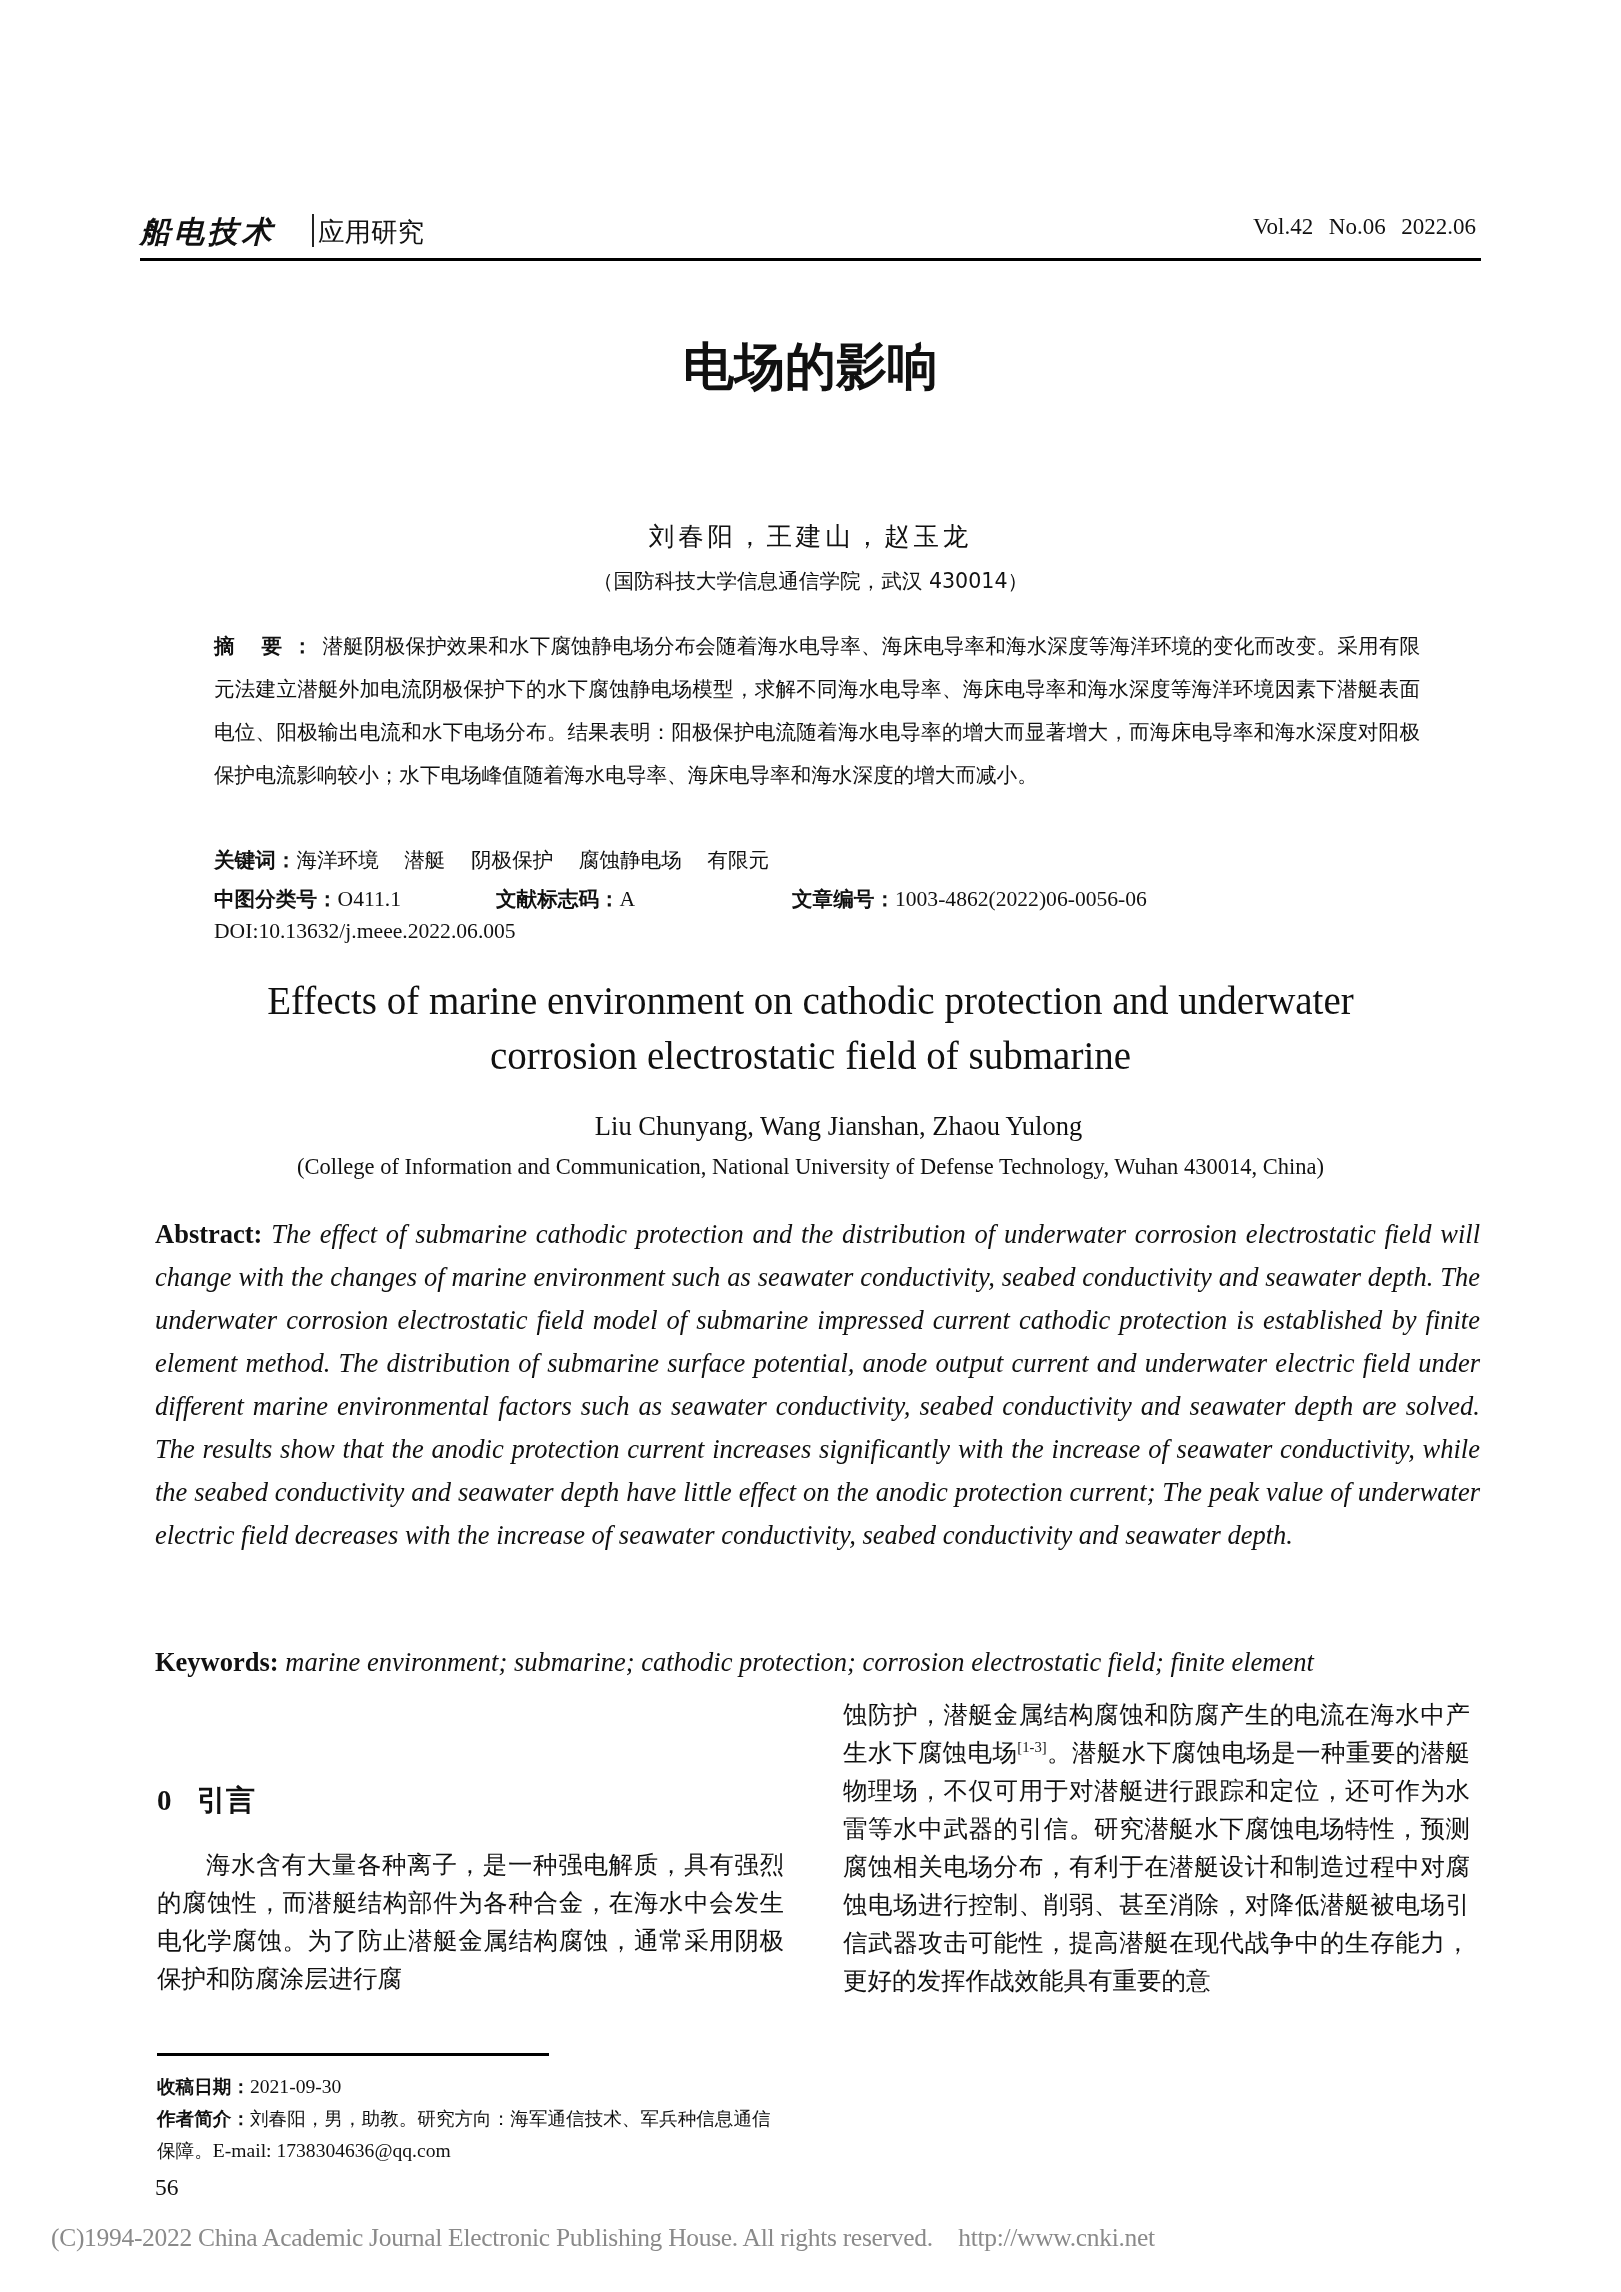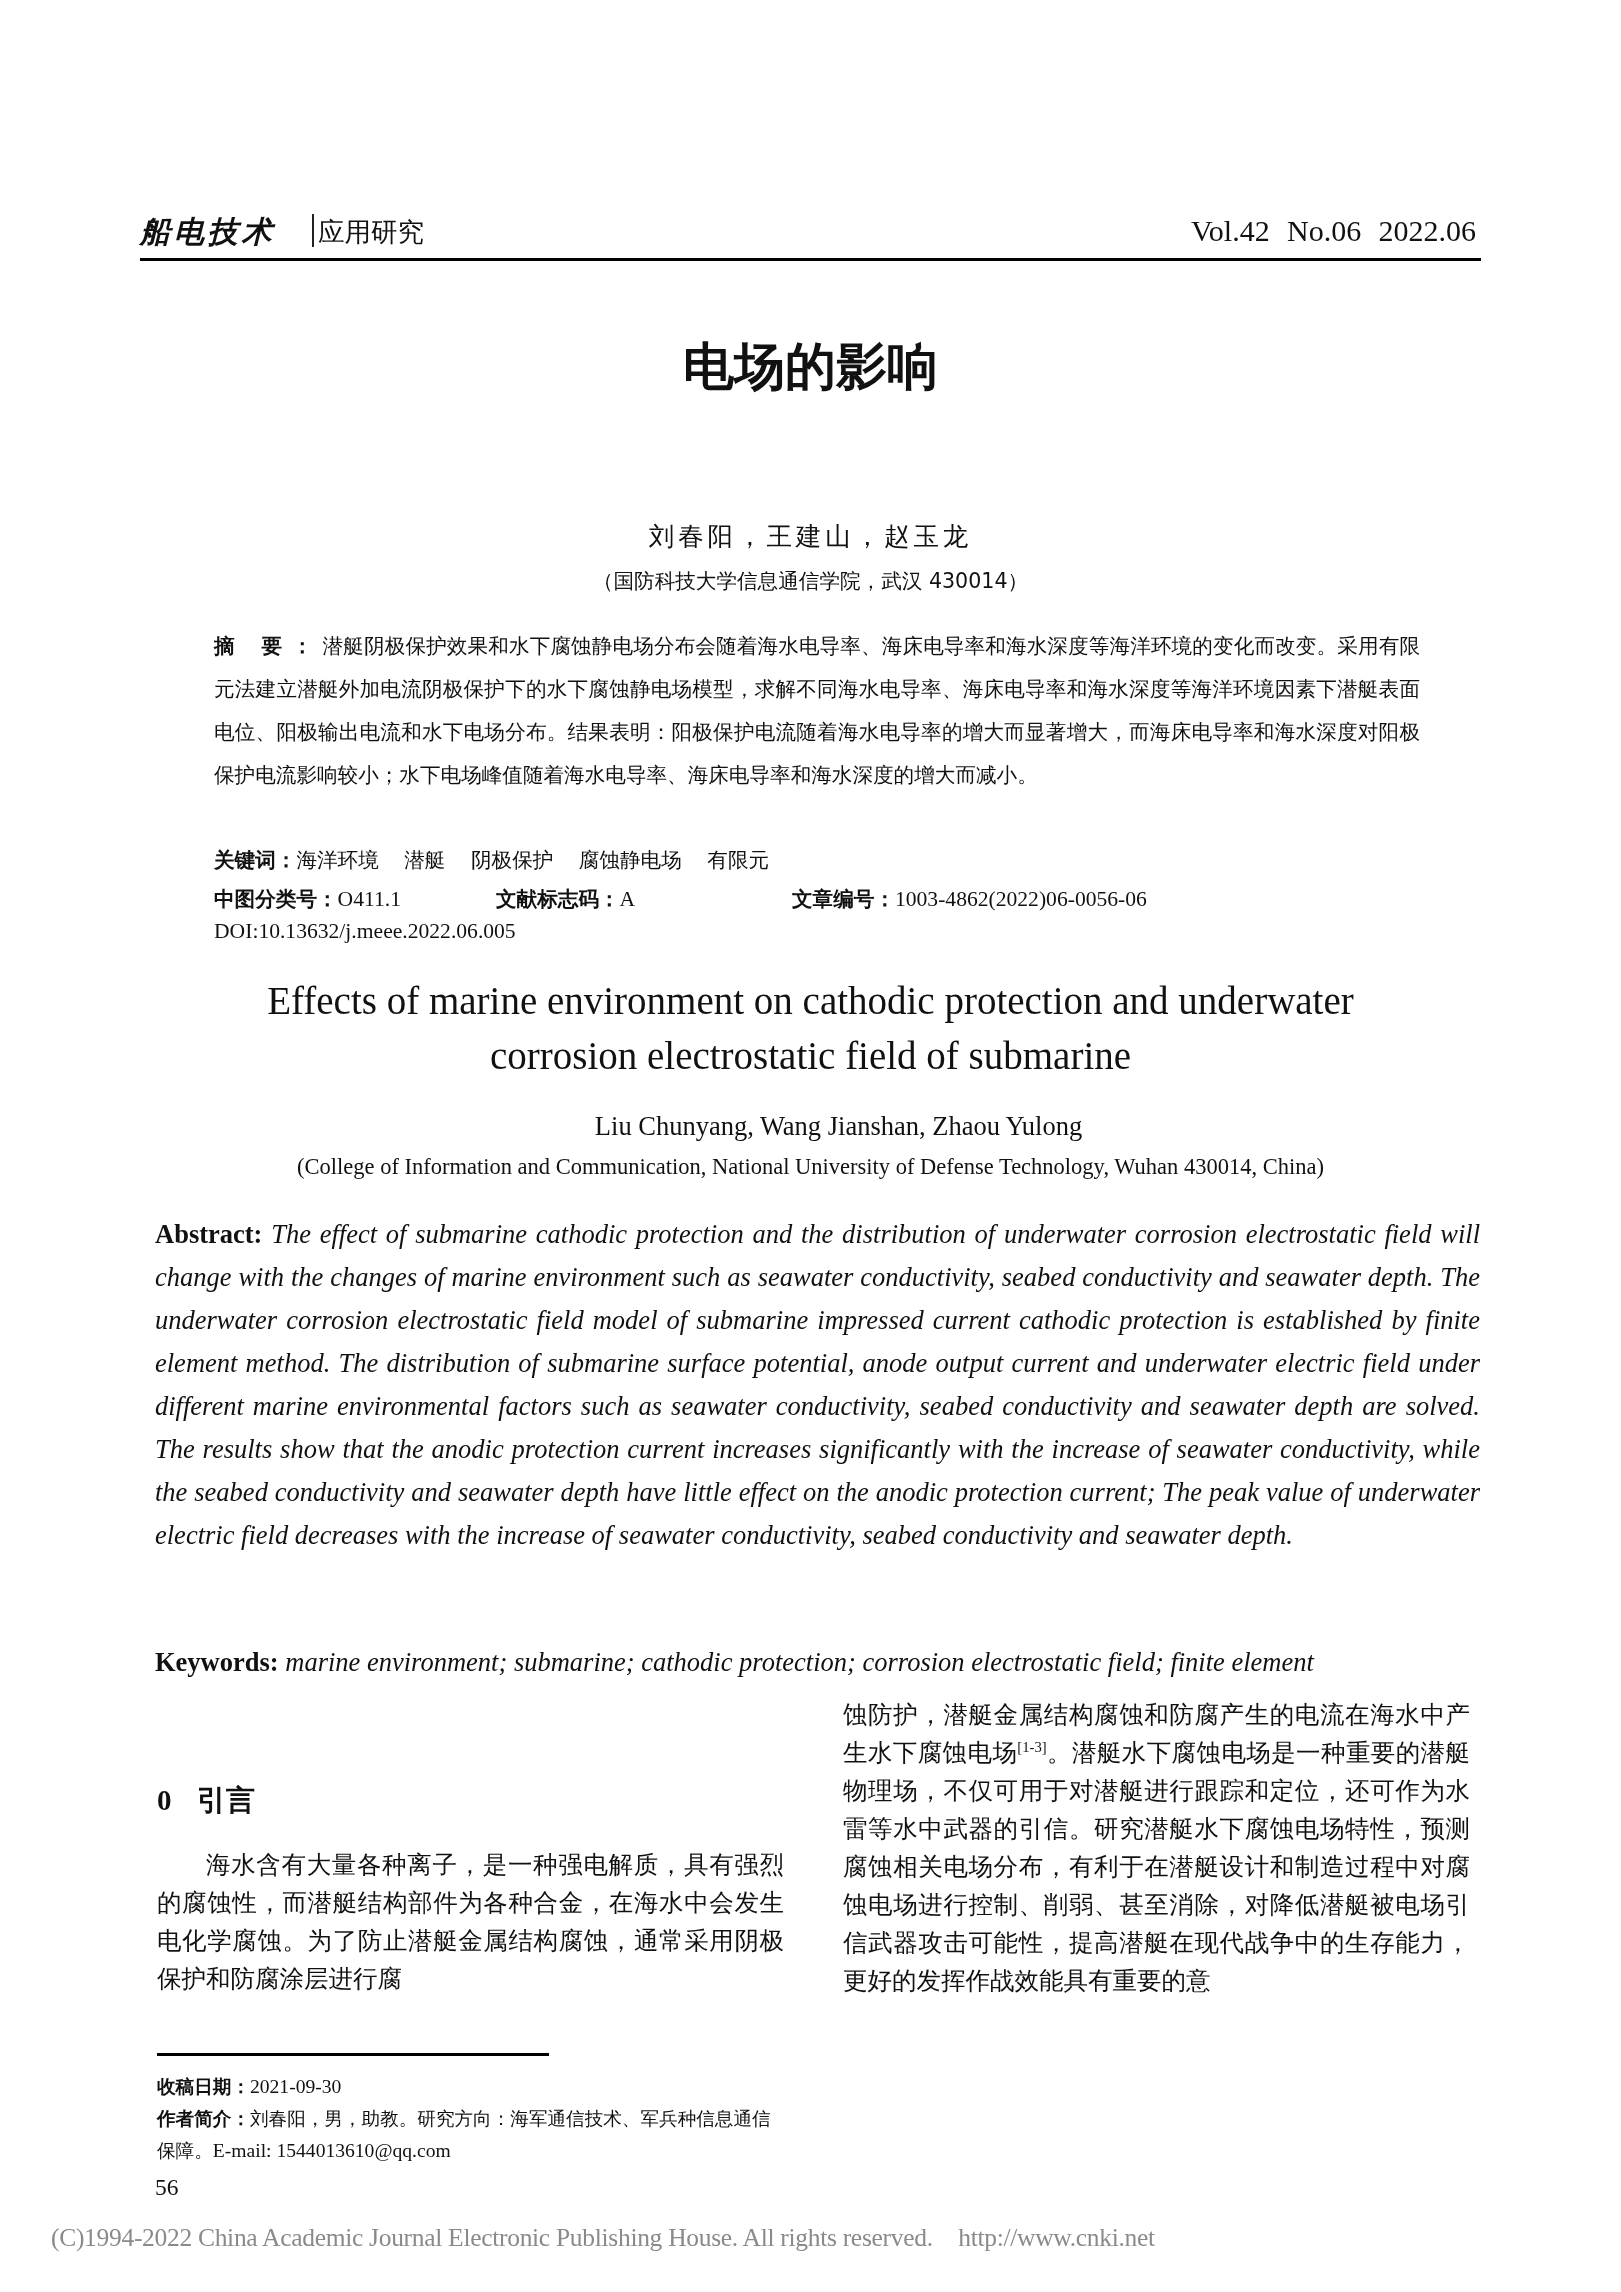--- a/index.html
+++ b/index.html
@@ -5,21 +5,21 @@
   html, body { margin: 0; padding: 0; background: #ffffff; }
   body {
     width: 1621px; height: 2293px; position: relative; overflow: hidden;
     font-family: "DejaVu Serif", "Liberation Serif", serif; color: #111;
   }
   .abs { position: absolute; }
   
   #hdr-journal { left: 140px; top: 212px; font-size: 30px; font-weight: bold; font-style: italic; letter-spacing: 3.9px; font-family: "DejaVu Serif", serif; }
   #hdr-sep { left: 312px; top: 214px; width: 2px; height: 33px; background: #222; }
   #hdr-section { left: 318px; top: 214px; font-size: 26.5px; font-family: "DejaVu Sans", sans-serif; font-weight: normal; letter-spacing: 0px; }
-  #hdr-issue { right: 145px; top: 214px; font-size: 30px; font-family: "Liberation Serif", serif; word-spacing: 9.8px; }
+  #hdr-issue { right: 145px; top: 214px; font-size: 23px; font-family: "Liberation Serif", serif; word-spacing: 9.8px; }
   #hdr-rule { left: 140px; top: 258px; width: 1341px; height: 2.9px; background: #000; }
 
   
   #title-cn { left: 0; width: 1621px; top: 328px; text-align: center; font-family: "DejaVu Sans", sans-serif; font-weight: bold; font-size: 51px; line-height: 78px; }
   #authors-cn { left: 0; width: 1621px; top: 519px; text-align: center; font-size: 25.5px; font-family: "DejaVu Serif", serif; letter-spacing: 3.9px; }
   #affil-cn { left: 0; width: 1621px; top: 567px; text-align: center; font-size: 20.6px; font-family: "DejaVu Sans", sans-serif; }
 
   
   .cn-block { left: 214px; width: 1206px; font-family: "DejaVu Sans", sans-serif; font-size: 20.6px; }
   #abs-cn { top: 625px; line-height: 43px; text-align: justify; }
@@ -112,20 +112,20 @@
   <div class="para">海水含有大量各种离子，是一种强电解质，具有强烈的腐蚀性，而潜艇结构部件为各种合金，在海水中会发生电化学腐蚀。为了防止潜艇金属结构腐蚀，通常采用阴极保护和防腐涂层进行腐</div>
 </div>
 
 <div class="abs col" id="col-right">
   <span>蚀防护，潜艇金属结构腐蚀和防腐产生的电流在海水中产生水下腐蚀电场</span><sup>[1-3]</sup><span>。潜艇水下腐蚀电场是一种重要的潜艇物理场，不仅可用于对潜艇进行跟踪和定位，还可作为水雷等水中武器的引信。研究潜艇水下腐蚀电场特性，预测腐蚀相关电场分布，有利于在潜艇设计和制造过程中对腐蚀电场进行控制、削弱、甚至消除，对降低潜艇被电场引信武器攻击可能性，提高潜艇在现代战争中的生存能力，更好的发挥作战效能具有重要的意</span>
 </div>
 
 <div class="abs" id="fn-rule"></div>
 <div class="abs" id="fn">
   <div><span class="lbl">收稿日期：</span><span class="en">2021-09-30</span></div>
-  <div><span class="lbl">作者简介：</span><span>刘春阳，男，助教。研究方向：海军通信技术、军兵种信息通信保障。</span><span class="en">E-mail: 1544013610@qq.com</span></div>
+  <div><span class="lbl">作者简介：</span><span>刘春阳，男，助教。研究方向：海军通信技术、军兵种信息通信保障。</span><span class="en">E-mail: 1738304636@qq.com</span></div>
 </div>
 
 <div class="abs" id="page-num">56</div>
 <div class="abs" id="copyright">
   <span>(C)1994-2022 China Academic Journal Electronic Publishing House. All rights reserved.</span><span class="url">http://www.cnki.net</span>
 </div>
 
 
 </body></html>

